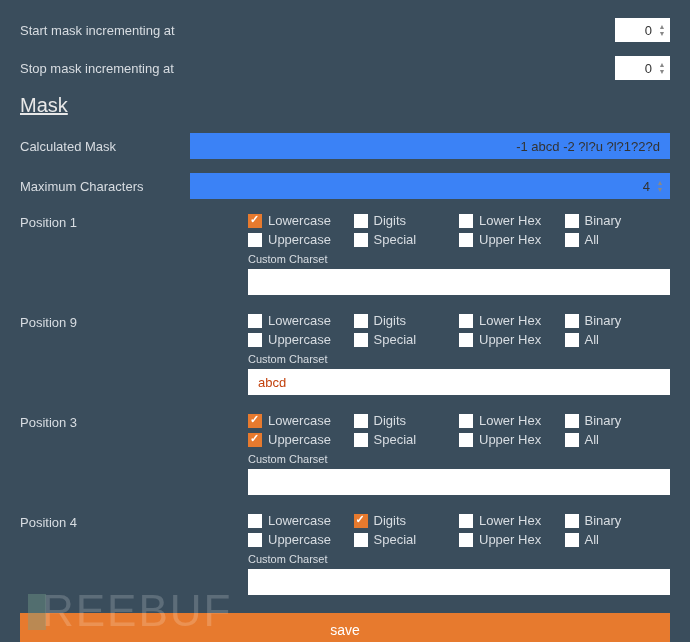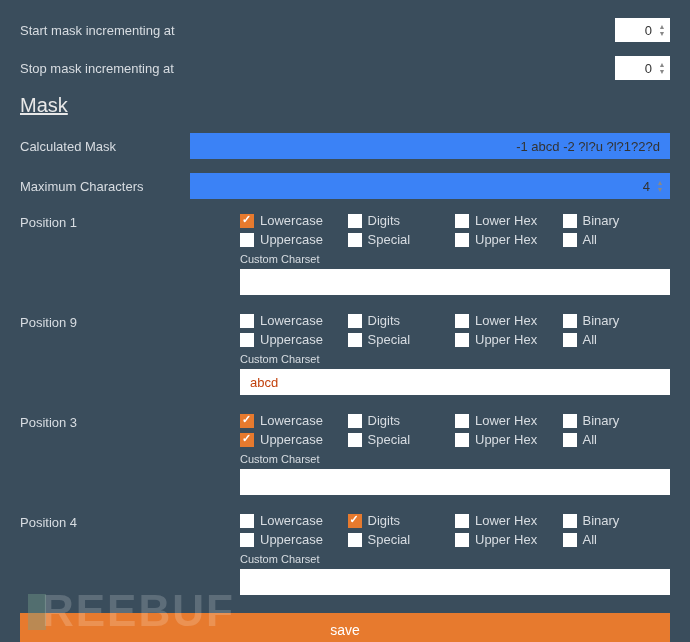--- a/index.html
+++ b/index.html
@@ -29,21 +29,21 @@
     display: flex; flex-direction: column; justify-content: center;
     font-size: 7px; color: #888; line-height: 1;
   }
   .num-spinner div { cursor: pointer; text-align: center; }
   h3.section-title { font-size: 20px; font-weight: 400; color: #e8e8e8; margin: 8px 0 16px 0; text-decoration: underline; }
   .text-input {
     flex: 1; height: 26px; background: #3b82f6; border: none;
     padding: 4px 10px; font-size: 13px; color: #333;
   }
   .text-input.right { text-align: right; }
-  .pos-block { display: flex; margin-bottom: 8px; }
+  .pos-block { display: flex; margin-bottom: 8px; gap: 8px; }
   .pos-label { width: 220px; flex-shrink: 0; padding-top: 2px; }
   .pos-content { flex: 1; }
   .check-grid {
     display: grid;
     grid-template-columns: repeat(4, 1fr);
     row-gap: 4px;
     margin-bottom: 6px;
   }
   .check-item { display: flex; align-items: flex-end; gap: 6px; font-size: 13px; }
   .cbox {
@@ -60,21 +60,21 @@
     width: 100%; height: 26px; background: #fff; border: none;
     padding: 4px 10px; font-size: 13px; color: #c2410c; margin-bottom: 10px;
   }
   .save-btn {
     display: block; width: calc(100% - 40px); margin: 8px 20px 0 20px;
     background: #e77a2e; color: #fff; border: none; height: 34px;
     font-size: 14px; cursor: pointer;
   }
   .watermark {
     position: absolute; left: 28px; bottom: 6px;
-    font-size: 44px; font-weight: 700; letter-spacing: 2px;
+    font-size: 44px; font-weight: 400; letter-spacing: 2px;
     color: rgba(255,255,255,0.18);
     font-family: Arial, sans-serif;
     pointer-events: none;
   }
   .watermark .bar {
     display: inline-block; width: 18px; height: 36px;
     background: rgba(120,160,140,0.4); vertical-align: -4px; margin-right: -4px;
   }
 </style>
 </head>

